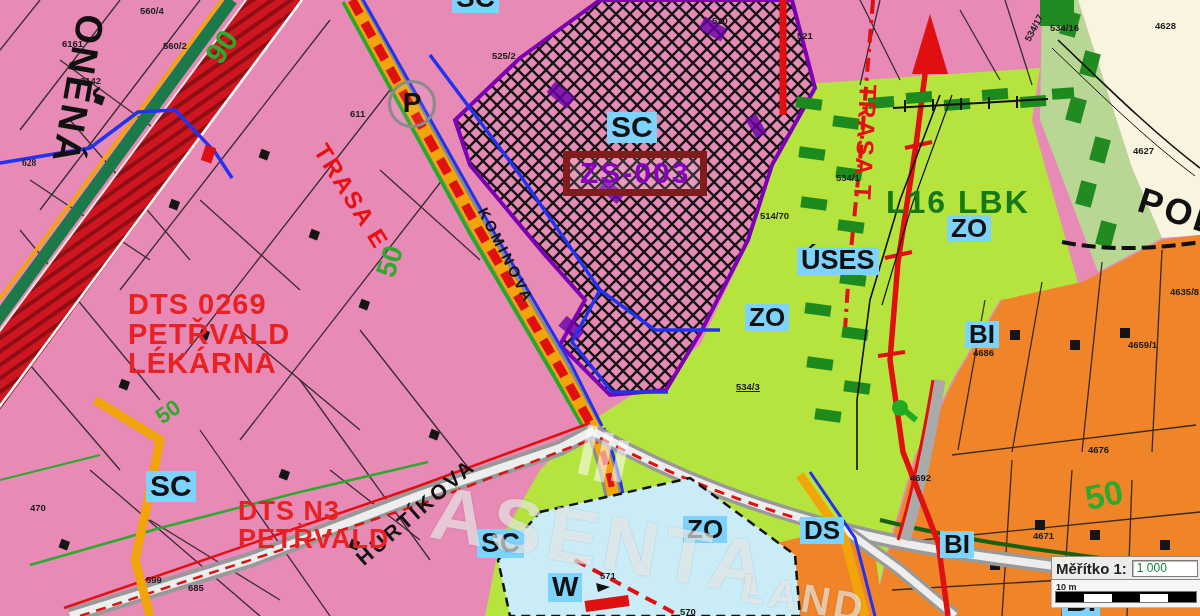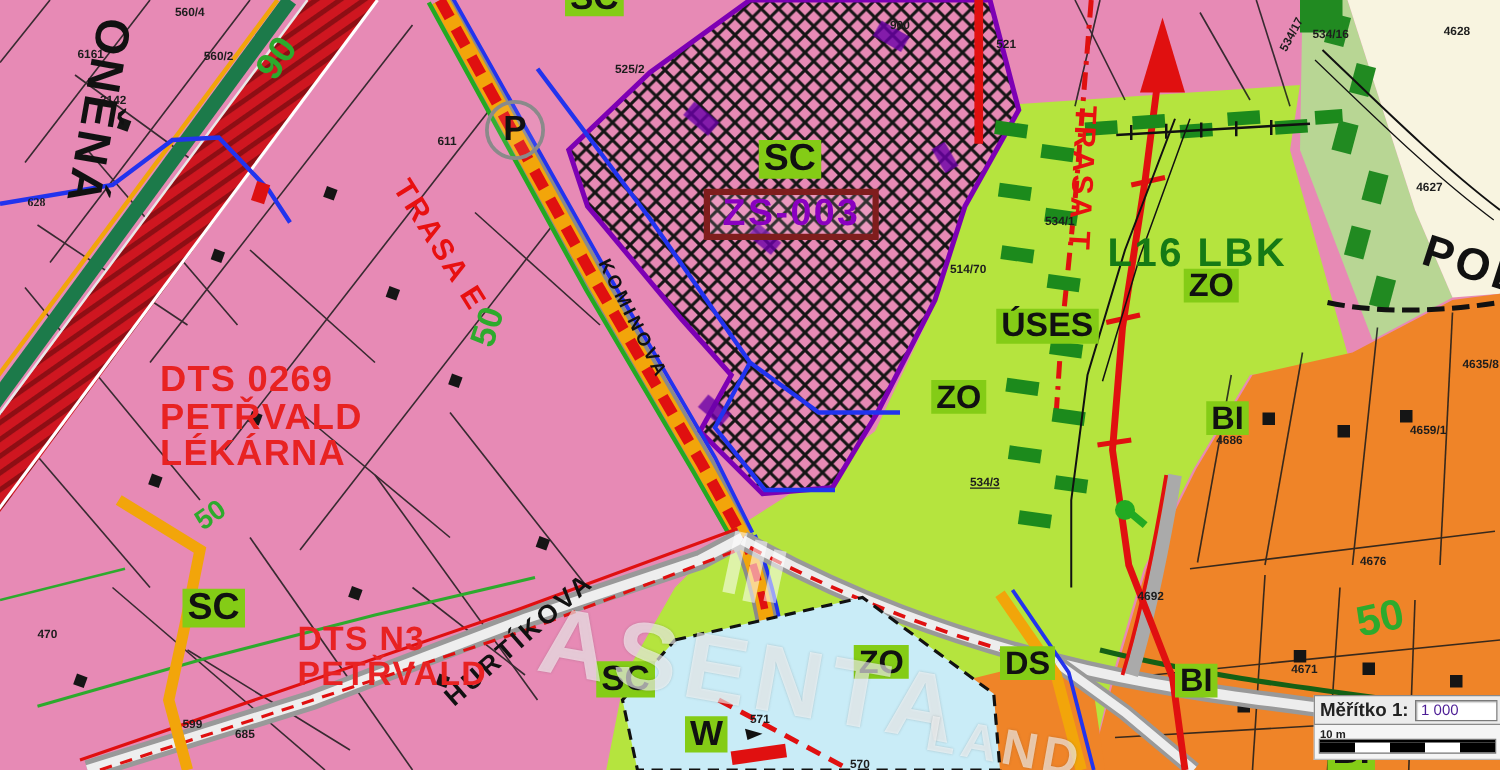--- a/index.html
+++ b/index.html
@@ -3,41 +3,41 @@
 <meta charset="utf-8">
 <style>
   html,body{margin:0;padding:0;}
   body{width:1200px;height:616px;overflow:hidden;position:relative;
        font-family:"Liberation Sans",sans-serif;background:#e78ab5;}
   #map{position:absolute;left:0;top:0;width:1200px;height:616px;}
   #map svg{position:absolute;left:0;top:0;}
   .layer{position:absolute;left:0;top:0;width:1200px;height:616px;pointer-events:none;}
   .map-label{position:absolute;font-weight:bold;color:#111;white-space:pre-line;
              transform-origin:left top;line-height:1.02;}
-  .zbox{background:#84cc16;padding:0 4px;border:0;}
-  .zs{color:#8a00c0;border:5px solid #7f1d1d;background:rgba(255,255,255,.12);
+  .zbox{background:#7dd3fc;padding:0 4px;border:0;}
+  .zs{color:#8a00c0;border:7px solid #7f1d1d;background:rgba(255,255,255,.12);
       padding:0 10px;letter-spacing:2px;}
   .gbig{color:#157a15;letter-spacing:2px;}
   .trasa{color:#e81010;letter-spacing:2px;}
   .street{color:#111;letter-spacing:3px;}
   .gnum{color:#2daa2d;}
   .dts{color:#e82222;letter-spacing:1px;}
   .pcircle{border:3px solid #8a8a8a;border-radius:50%;width:42px;height:42px;
            text-align:center;line-height:40px;background:rgba(255,255,255,.08);}
   .parcel{position:absolute;font-size:9.5px;color:#1d1d1d;font-weight:bold;
           transform-origin:left top;white-space:nowrap;}
   .wm{position:absolute;color:rgba(255,255,255,.6);font-weight:bold;
       text-shadow:0 0 2px rgba(60,60,60,.25);transform-origin:left top;}
   #scalebox{position:absolute;left:1051px;top:556px;width:152px;
             font-family:"Liberation Sans",sans-serif;}
   .scale-row1{background:#ececec;border:1px solid #8a8a8a;display:flex;align-items:center;
               gap:5px;padding:2px 4px;height:18px;}
   .scale-row1 .lbl{font-size:15px;font-weight:bold;color:#222;}
   .scale-input{background:#fff;border:1px solid #7a7a7a;box-shadow:inset 1px 1px 1px #bbb;
-               font-size:12px;padding:0 4px;flex:1;height:15px;line-height:15px;color:#4c1d95;}
+               font-size:12px;padding:0 4px;flex:1;height:15px;line-height:15px;color:#15803d;}
   .scale-row2{background:#f5f5f5;border:1px solid #bbb;border-top:0;padding:2px 4px 5px 4px;}
   .scale-ten{font-size:9px;font-weight:bold;color:#222;display:block;}
   .scale-bar{height:8px;width:140px;border-top:2px solid #000;
      background:repeating-linear-gradient(90deg,#000 0 28px,#fff 28px 56px);
      outline:1px solid #777;}
 </style>
 </head>
 <body>
 
 <div id="map">
@@ -257,29 +257,29 @@
 </div>
 
 <div id="parcel-layer" class="layer">
     <div class="parcel" style="left: 140px; top: 5px; transform: rotate(0deg);">560/4</div>
     <div class="parcel" style="left: 163px; top: 40px; transform: rotate(0deg);">560/2</div>
     <div class="parcel" style="left: 62px; top: 38px; transform: rotate(0deg);">6161</div>
     <div class="parcel" style="left: 80px; top: 75px; transform: rotate(0deg);">3142</div>
     <div class="parcel" style="left: 22px; top: 158px; transform: rotate(0deg); font-family: Liberation Serif, serif;">628</div>
     <div class="parcel" style="left: 350px; top: 108px; transform: rotate(0deg);">611</div>
     <div class="parcel" style="left: 492px; top: 50px; transform: rotate(0deg);">525/2</div>
-    <div class="parcel" style="left: 712px; top: 15px; transform: rotate(0deg);">900</div>
+    <div class="parcel" style="left: 712px; top: 15px; transform: rotate(0deg);">520</div>
     <div class="parcel" style="left: 797px; top: 30px; transform: rotate(0deg);">521</div>
     <div class="parcel" style="left: 1022px; top: 38px; transform: rotate(-62deg);">534/17</div>
     <div class="parcel" style="left: 1050px; top: 22px; transform: rotate(0deg);">534/16</div>
     <div class="parcel" style="left: 1155px; top: 20px; transform: rotate(0deg);">4628</div>
     <div class="parcel" style="left: 1133px; top: 145px; transform: rotate(0deg);">4627</div>
     <div class="parcel" style="left: 836px; top: 172px; transform: rotate(0deg);">534/1</div>
     <div class="parcel" style="left: 760px; top: 210px; transform: rotate(0deg);">514/70</div>
-    <div class="parcel" style="left: 776px; top: 381px; transform: rotate(0deg); text-decoration: underline;">534/3</div>
+    <div class="parcel" style="left: 736px; top: 381px; transform: rotate(0deg); text-decoration: underline;">534/3</div>
     <div class="parcel" style="left: 1170px; top: 286px; transform: rotate(0deg);">4635/8</div>
     <div class="parcel" style="left: 1128px; top: 339px; transform: rotate(0deg);">4659/1</div>
     <div class="parcel" style="left: 1088px; top: 444px; transform: rotate(0deg);">4676</div>
     <div class="parcel" style="left: 1033px; top: 489px; transform: rotate(0deg); margin-top: 41px;">4671</div>
     <div class="parcel" style="left: 910px; top: 472px; transform: rotate(0deg);">4692</div>
     <div class="parcel" style="left: 973px; top: 347px; transform: rotate(0deg);">4686</div>
     <div class="parcel" style="left: 1170px; top: 566px; transform: rotate(0deg);">4654</div>
     <div class="parcel" style="left: 600px; top: 570px; transform: rotate(0deg);">571</div>
     <div class="parcel" style="left: 680px; top: 586px; transform: rotate(0deg); margin-top: 20px;">570</div>
     <div class="parcel" style="left: 30px; top: 502px; transform: rotate(0deg);">470</div>

